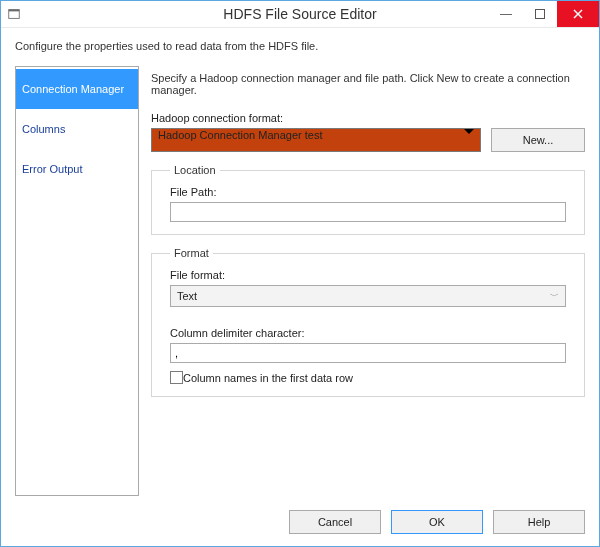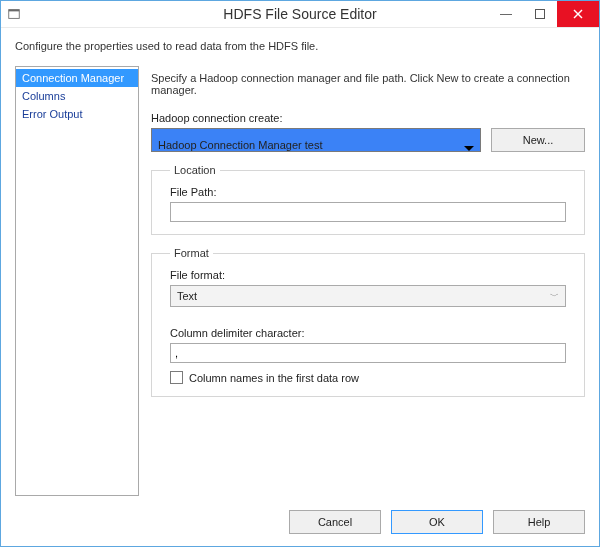--- a/index.html
+++ b/index.html
@@ -72,21 +72,21 @@
   }
   .side-nav {
     width: 124px;
     border: 1px solid #a9a9a9;
     background: #fff;
     box-sizing: border-box;
     padding: 2px 0;
     height: 430px;
   }
   .side-item {
-    padding: 1px 6px;
+    padding: 12px 6px;
     line-height: 16px;
     color: #1a3e99;
   }
   .side-item.selected {
     background: #3299ff;
     color: #fff;
   }
   .main {
     flex: 1;
     display: flex;
@@ -101,23 +101,23 @@
   }
   .row {
     display: flex;
     gap: 10px;
     align-items: stretch;
   }
   .dropdown {
     flex: 1;
     height: 22px;
     border: 1px solid #7a7a7a;
-    background: #3b82f6;
-    display: flex;
-    align-items: flex-end;
+    background: #c2410c;
+    display: flex;
+    align-items: flex-start;
     padding: 0 6px;
     position: relative;
   }
   .dropdown .dd-text { flex: 1; }
   .dropdown .dd-arrow {
     width: 0; height: 0;
     border-left: 5px solid transparent;
     border-right: 5px solid transparent;
     border-top: 5px solid #000;
   }
@@ -162,21 +162,20 @@
     justify-content: space-between;
   }
   .select .sel-text { flex: 1; }
   .select .sel-arrow {
     font-size: 9px;
     color: #555;
   }
   .checkbox {
     display: flex;
     align-items: center;
-    gap: 6px;
     margin-top: 8px;
   }
   .checkbox .box {
     width: 13px;
     height: 13px;
     border: 1px solid #7a7a7a;
     background: #fff;
     box-sizing: border-box;
   }
   .footer {
@@ -236,21 +235,21 @@
         <span>Columns</span>
       </div>
       <div class="side-item">
         <span>Error Output</span>
       </div>
     </div>
 
     <div class="main">
       <div class="instr">Specify a Hadoop connection manager and file path. Click New to create a connection manager.</div>
 
-      <div class="label">Hadoop connection create:</div>
+      <div class="label">Hadoop connection format:</div>
       <div class="row">
         <div class="dropdown">
           <span class="dd-text">Hadoop Connection Manager test</span>
           <span class="dd-arrow"></span>
         </div>
         <div class="btn">
           <span>New...</span>
         </div>
       </div>
 

